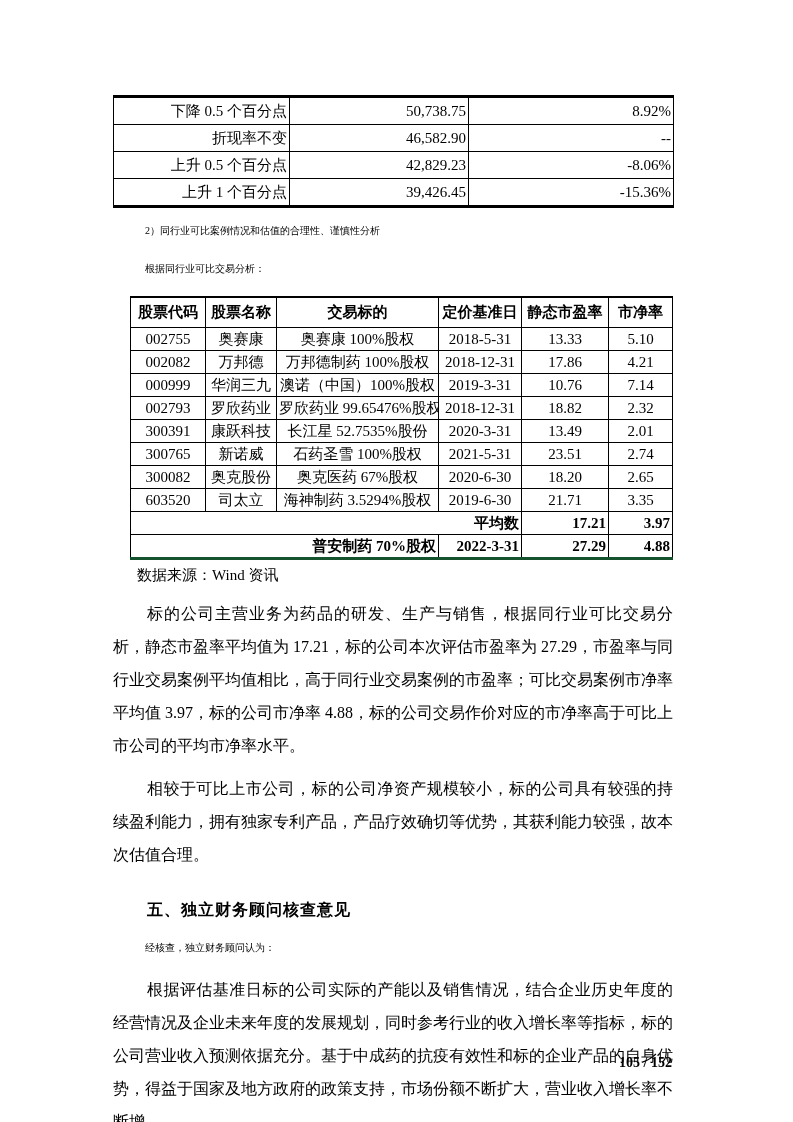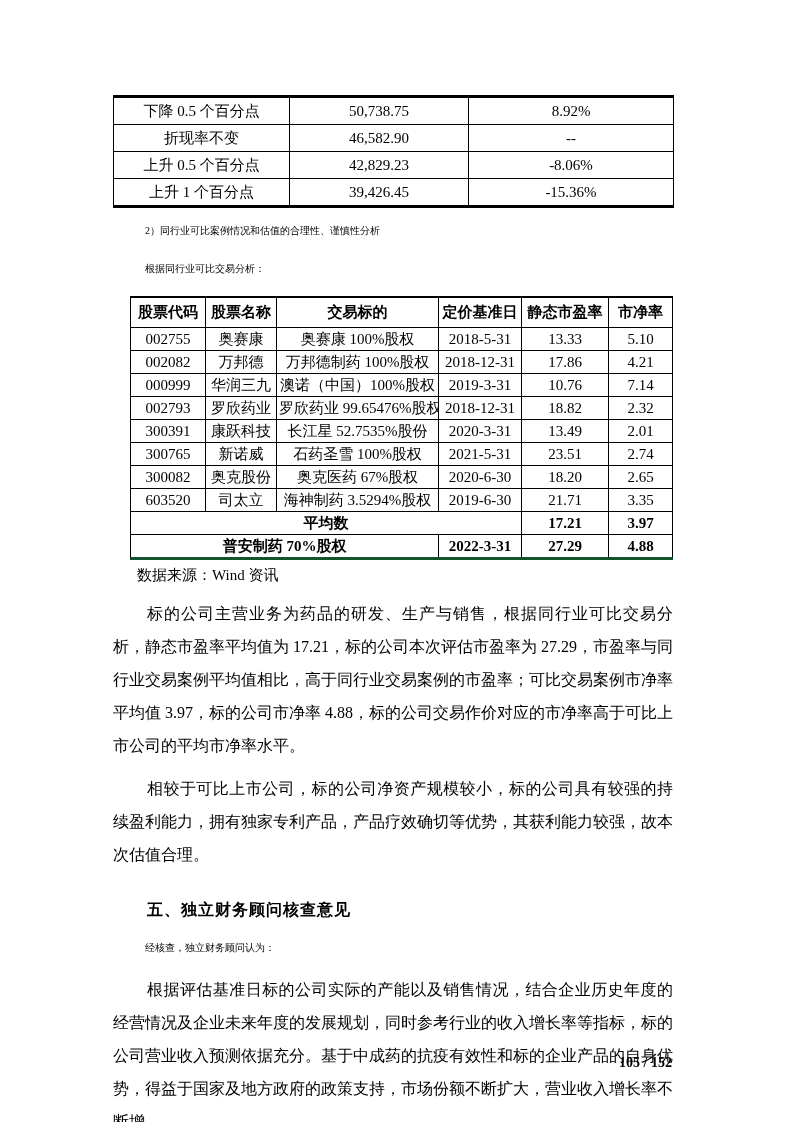--- a/index.html
+++ b/index.html
@@ -38,24 +38,24 @@
     border-bottom: 3px solid #14532d;
   }
   td, th {
     border: 1px solid #000;
     text-align: center;
     vertical-align: middle;
     padding: 1px 2px;
     overflow: hidden;
     white-space: nowrap;
   }
-  table.sensitivity td { height: 24px; }
+  table.sensitivity td { height: 24px; text-align: right; }
   table.comparable th { height: 27px; font-weight: bold; font-size: 15px; }
   table.comparable td { height: 20px; font-size: 15px; }
-  tr.summary-row td { font-weight: bold; }
+  tr.summary-row td { font-weight: bold; text-align: right; }
   
   .line {
     font-size: 10px;
     line-height: 30px;
     margin: 8px 0 0 0;
     text-indent: 32px;
   }
   .source-note {
     font-size: 15px;
     line-height: 24px;

